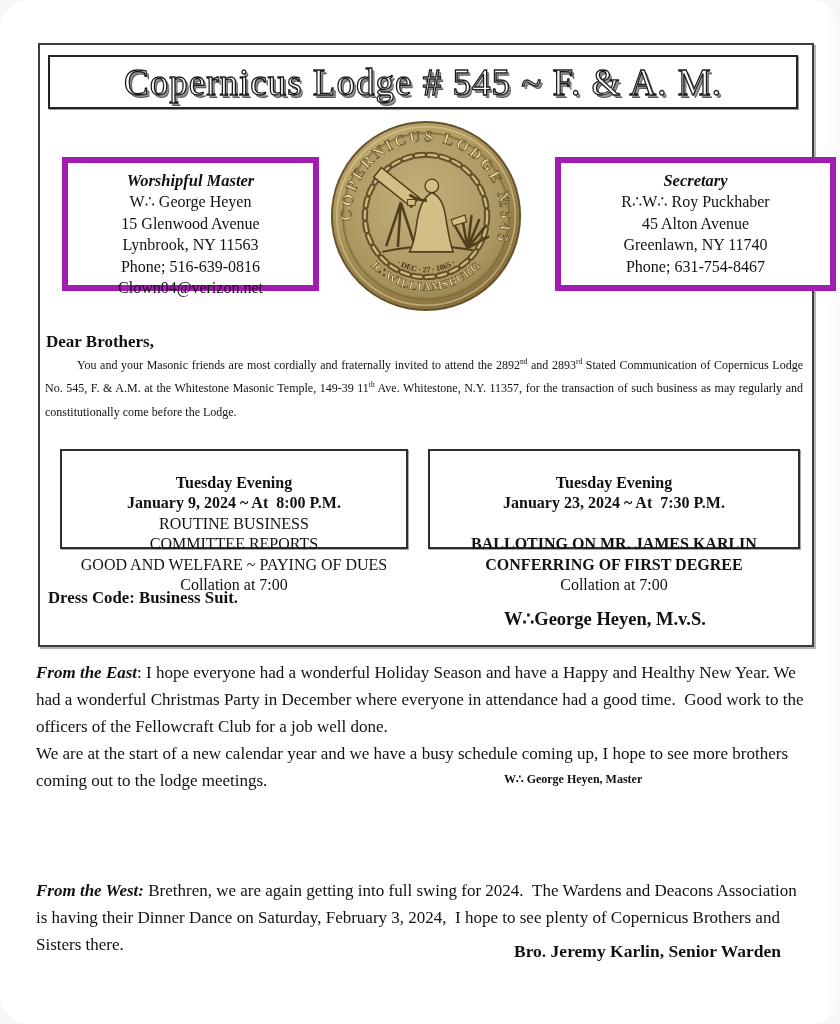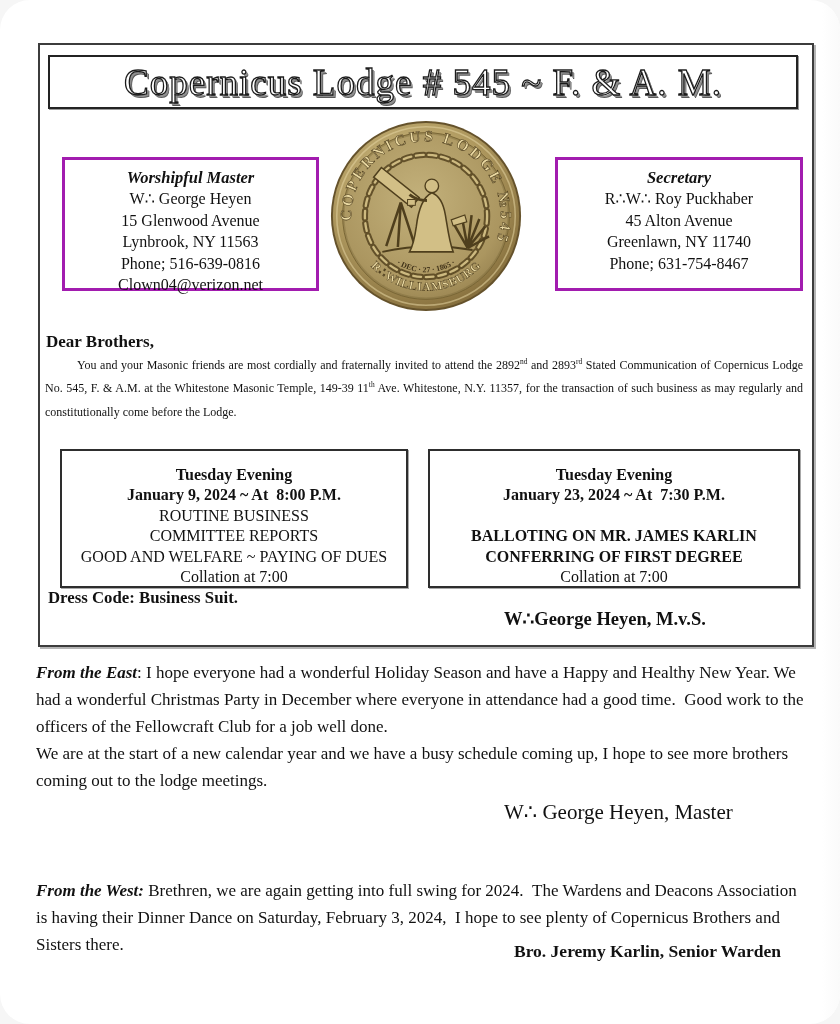--- a/index.html
+++ b/index.html
@@ -24,56 +24,56 @@
     display:flex; align-items:center; justify-content:center; background:#fff;
   }
   .title-text {
     font-size:37px; letter-spacing:1px; color:#ffffff;
     -webkit-text-stroke:1.3px #1b1b1b;
     text-shadow:2px 2px 0 #8f8f8f, 2.6px 2.6px 0 #5a5a5a;
     white-space:nowrap;
   }
 
   .officer-box {
-    position:absolute; top:157px; height:134px; border:3px solid #a21caf;
+    position:absolute; top:157px; height:134px; border:6px solid #a21caf;
     text-align:center; font-size:16px; line-height:21.4px; padding-top:7px;
     background:#fff;
   }
   .officer-box.master { left:62px; width:257px; }
-  .officer-box.secretary { left:555px; width:248px; }
+  .officer-box.secretary { left:555px; width:281px; }
   .officer-title { font-weight:bold; font-style:italic; font-size:16.5px; }
 
   .seal { position:absolute; left:329px; top:117px; width:194px; height:198px; }
 
   .salutation { position:absolute; left:46px; top:332px; font-weight:bold; font-size:17px; }
   .letter-body {
     position:absolute; left:45px; top:354px; width:758px;
     font-size:12px; line-height:23.4px; text-align:justify; text-indent:32px;
   }
   sup { font-size:0.62em; vertical-align:super; line-height:0; }
   .bseg { font-weight:bold;font-style:italic; }
 
   .meeting-card {
-    position:absolute; top:449px; height:139px; border:2px solid #2e2e2e;
+    position:absolute; top:449px; height:100px; border:2px solid #2e2e2e;
     box-shadow:1px 1px 0 #a8a8a8; background:#fff;
-    text-align:center; font-size:16px; line-height:20.4px; padding-top:14px;
+    text-align:center; font-size:16px; line-height:20.4px; padding-top:22px;
   }
   .meeting-card.left { left:60px; width:348px; }
   .meeting-card.right { left:428px; width:372px; }
   .mtg-bold { font-weight:bold; }
   .mtg-spacer { height:20.4px; }
 
   .dress-code { position:absolute; left:48px; top:588px; font-weight:bold; font-size:16.8px; }
   .sig-mvs { position:absolute; left:504px; top:608px; font-weight:bold; font-size:18.5px; }
 
   .body-par { position:absolute; left:36px; width:772px; font-size:17px; line-height:27px; }
   .east-p1 { top:659px; }
   .east-p2 { top:740px; }
   .west-p  { top:877px; }
-  .sig-master { position:absolute; left:504px; top:800px; font-weight:normal; font-size:21px; }
+  .sig-master { position:absolute; left:504px; top:772px; font-weight:bold; font-size:12px; }
   .sig-warden { position:absolute; left:492px; top:941px; font-weight:bold; font-size:17.5px;margin-left:22px; }
 </style>
 </head>
 <body>
 
 <div class="page">
   <div class="page-edge"></div>
 
   <div class="outer-frame"></div>
 

